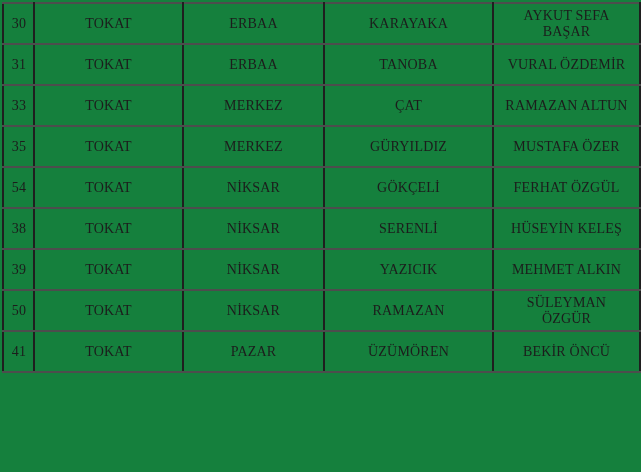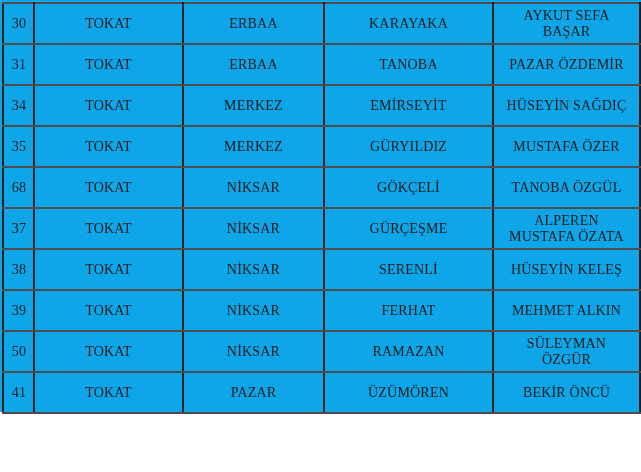--- a/index.html
+++ b/index.html
@@ -5,22 +5,22 @@
   html, body {
     margin: 0;
     padding: 0;
     background: #ffffff;
     width: 641px;
     height: 472px;
     overflow: hidden;
   }
   .page {
     width: 641px;
-    height: 412px;
-    background: #0ea5e9;
+    height: 472px;
+    background: #15803d;
     box-sizing: border-box;
     padding-top: 2px;
     padding-left: 2px;
   }
   table.doc-table {
     border-collapse: collapse;
     table-layout: fixed;
     width: 637px;
     font-family: "Liberation Serif", "DejaVu Serif", serif;
     font-size: 14px;
@@ -69,63 +69,55 @@
           <td class="col-dist">ERBAA</td>
           <td class="col-vill">KARAYAKA</td>
           <td class="col-name">AYKUT SEFA
 BAŞAR</td>
         </tr>
         <tr>
           <td class="col-no">31</td>
           <td class="col-prov">TOKAT</td>
           <td class="col-dist">ERBAA</td>
           <td class="col-vill">TANOBA</td>
-          <td class="col-name">PAZAR ÖZDEMİR</td>
+          <td class="col-name">VURAL ÖZDEMİR</td>
         </tr>
         <tr>
-          <td class="col-no">34</td>
+          <td class="col-no">33</td>
           <td class="col-prov">TOKAT</td>
           <td class="col-dist">MERKEZ</td>
-          <td class="col-vill">EMİRSEYİT</td>
-          <td class="col-name">HÜSEYİN SAĞDIÇ</td>
+          <td class="col-vill">ÇAT</td>
+          <td class="col-name">RAMAZAN ALTUN</td>
         </tr>
         <tr>
           <td class="col-no">35</td>
           <td class="col-prov">TOKAT</td>
           <td class="col-dist">MERKEZ</td>
           <td class="col-vill">GÜRYILDIZ</td>
           <td class="col-name">MUSTAFA ÖZER</td>
         </tr>
         <tr>
-          <td class="col-no">68</td>
+          <td class="col-no">54</td>
           <td class="col-prov">TOKAT</td>
           <td class="col-dist">NİKSAR</td>
           <td class="col-vill">GÖKÇELİ</td>
-          <td class="col-name">TANOBA ÖZGÜL</td>
-        </tr>
-        <tr>
-          <td class="col-no">37</td>
-          <td class="col-prov">TOKAT</td>
-          <td class="col-dist">NİKSAR</td>
-          <td class="col-vill">GÜRÇEŞME</td>
-          <td class="col-name">ALPEREN
-MUSTAFA ÖZATA</td>
+          <td class="col-name">FERHAT ÖZGÜL</td>
         </tr>
         <tr>
           <td class="col-no">38</td>
           <td class="col-prov">TOKAT</td>
           <td class="col-dist">NİKSAR</td>
           <td class="col-vill">SERENLİ</td>
           <td class="col-name">HÜSEYİN KELEŞ</td>
         </tr>
         <tr>
           <td class="col-no">39</td>
           <td class="col-prov">TOKAT</td>
           <td class="col-dist">NİKSAR</td>
-          <td class="col-vill">FERHAT</td>
+          <td class="col-vill">YAZICIK</td>
           <td class="col-name">MEHMET ALKIN</td>
         </tr>
         <tr>
           <td class="col-no">50</td>
           <td class="col-prov">TOKAT</td>
           <td class="col-dist">NİKSAR</td>
           <td class="col-vill">RAMAZAN</td>
           <td class="col-name">SÜLEYMAN
 ÖZGÜR</td>
         </tr>

